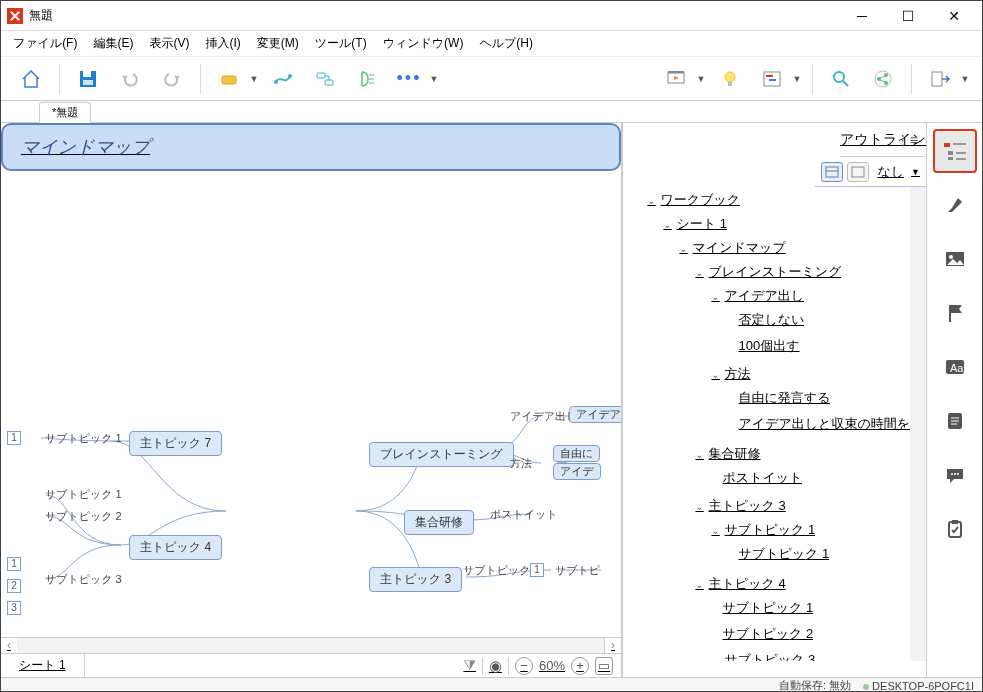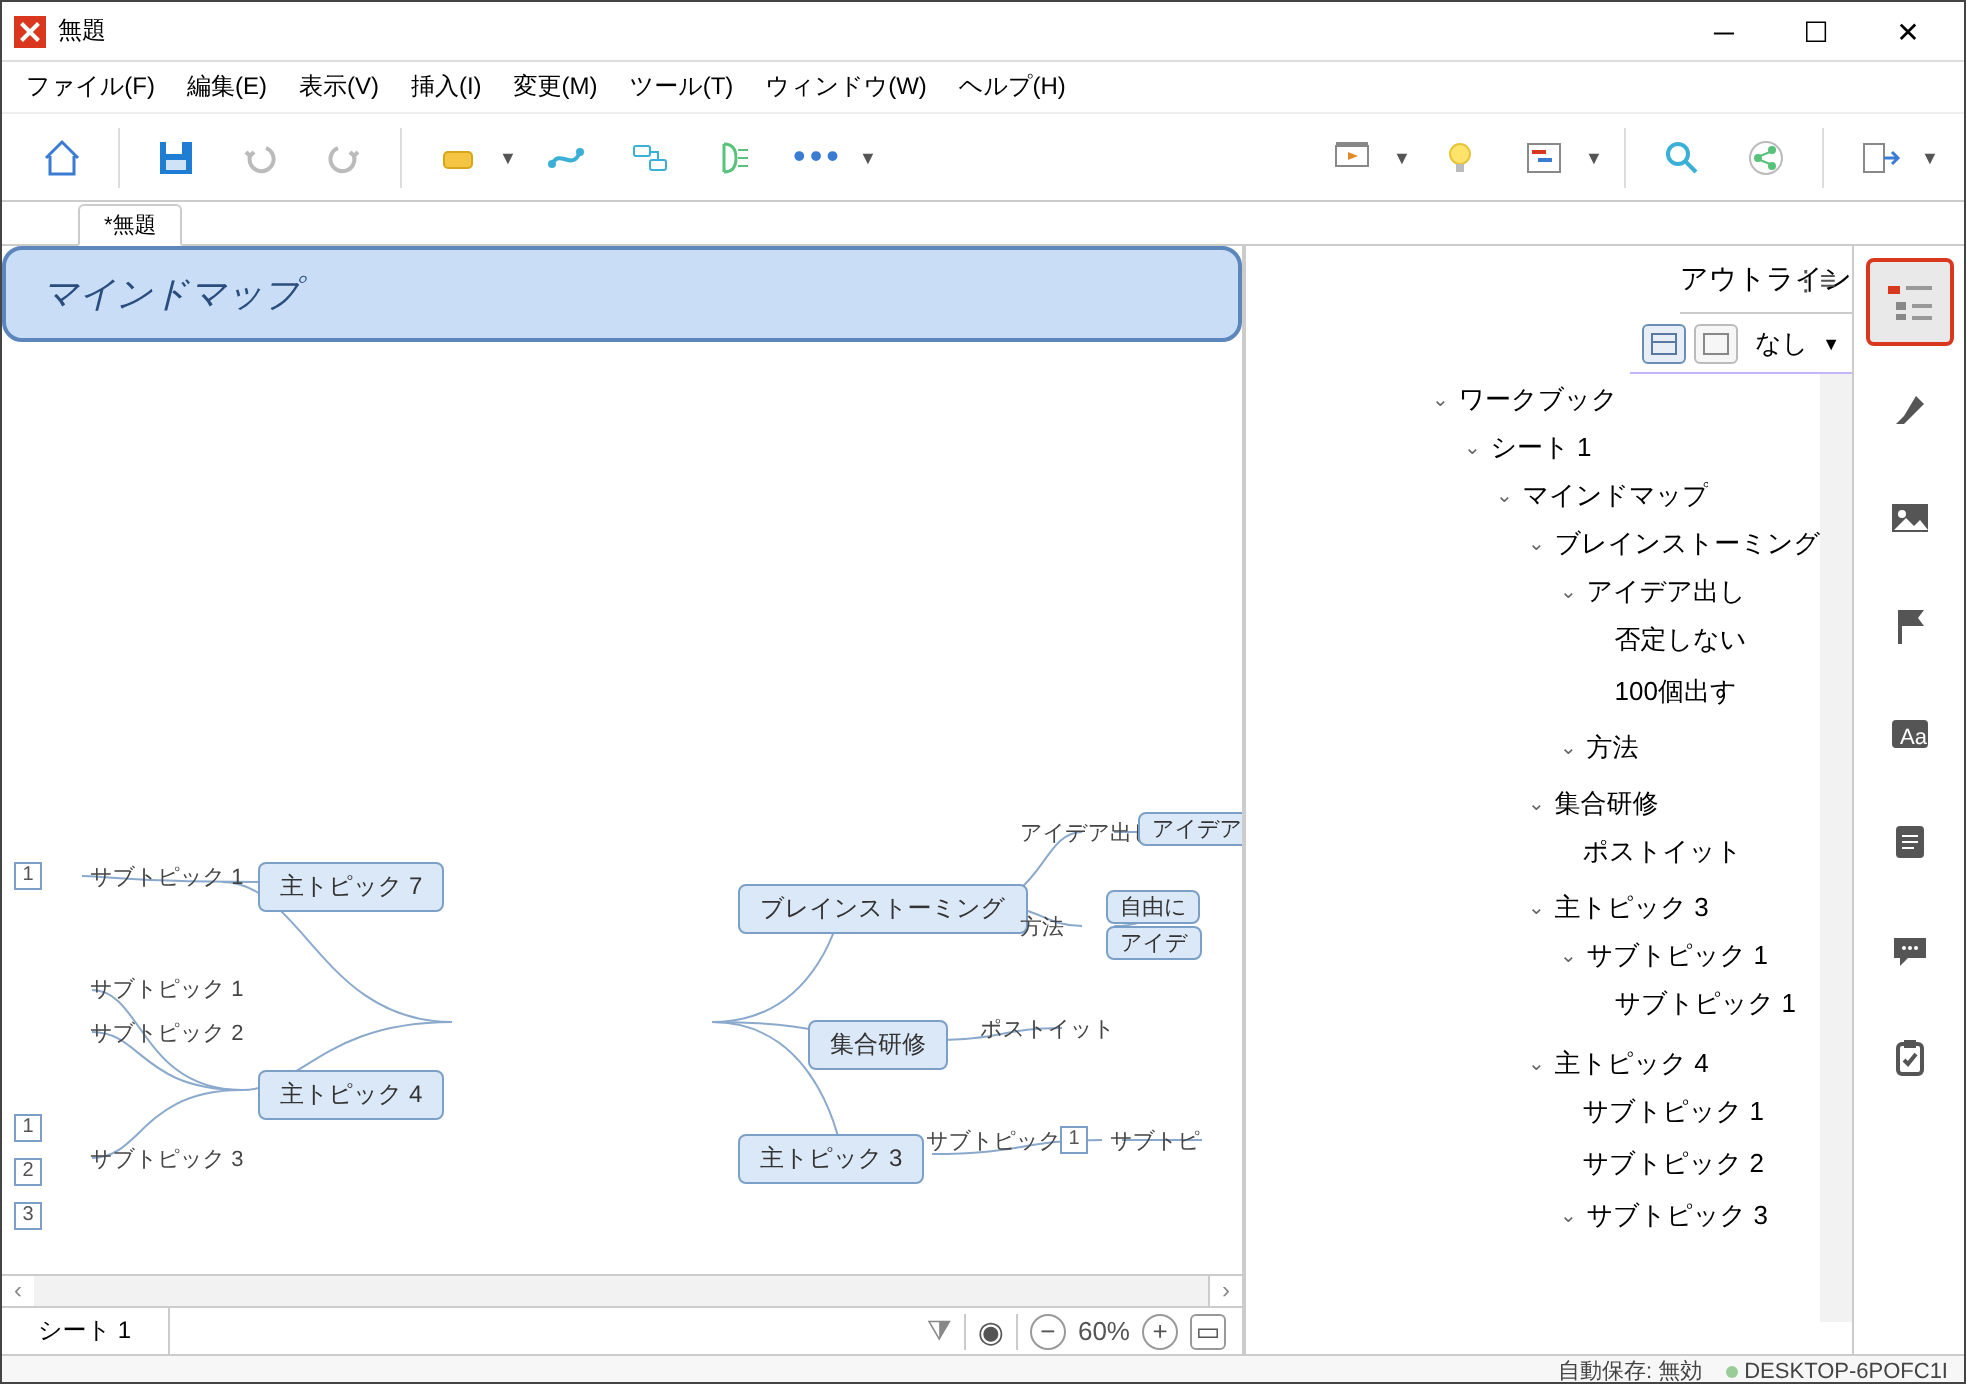--- a/index.html
+++ b/index.html
@@ -24,21 +24,21 @@
 .tbtn { width: 36px; height: 36px; display: flex; align-items: center; justify-content: center; }
 .tsep { width: 1px; height: 30px; background: #ddd; margin: 0 4px; }
 .tdrop { width: 10px; display:flex; align-items:center; justify-content:center; font-size:9px; color:#555; margin-left:-4px;}
 .spacer { flex: 1; }
 
 
 .tabstrip { height: 22px; display:flex; align-items: flex-end; padding-left: 2px; border-bottom: 1px solid #ccc; }
 .tab { border: 1px solid #ccc; border-bottom: 1px solid #fff; border-radius: 3px 3px 0 0; background: #fff; padding: 2px 12px; font-size: 11px; position: relative; top: 1px; margin-left: 36px; }
 
 
-.main { display: flex; height: calc(692px - 30px - 26px - 44px - 22px - 16px); }
+.main { display: flex; height: calc(692px - 30px - 26px - 44px - 22px - 16px); text-decoration: underline; }
 
 .canvas-wrap { flex: 1; display: flex; flex-direction: column; border-right: 1px solid #ccc; min-width: 0; }
 .canvas { flex: 1; position: relative; overflow: hidden; background: #fff; }
 .canvas .node { position: absolute; border: 1px solid #7c9fc7; border-radius: 4px; background: #dbe8f8; padding: 3px 10px; font-size: 12px; color: #333; white-space: nowrap; }
 .canvas .central { background: #c9def6; border: 2px solid #5d86bd; font-size: 18px; color: #2b4d7e; font-style: italic; padding: 10px 18px; border-radius: 10px; }
 .canvas .tiny { position:absolute; font-size: 11px; color:#444; white-space: nowrap; }
 .canvas .numbox { position:absolute; width:14px; height:14px; border:1px solid #7c9fc7; background:#fff; font-size:10px; text-align:center; line-height:12px; color:#555;}
 .canvas svg.edges { position:absolute; left:0; top:0; width:100%; height:100%; pointer-events:none; }
 .canvas path { stroke:#8ba9cc; stroke-width:1; fill:none; }
 .canvas-hscroll { flex:1; height:16px; background:#f2f2f2; border-right:1px solid #ccc; }
@@ -347,20 +347,32 @@
                                     <span class="txt">100個出す</span>
                                   </div>
                                 </li>
                             </ul>
                           </li>
                           <li>
                               <div class="row" style="padding-left:70px">
                                 <span class="caret">⌄</span>
                                 <span class="txt">方法</span>
                               </div>
+                            <ul>
+                              <li>
+                                  <div class="row" style="padding-left:98px">
+                                    <span class="txt">自由に発言する</span>
+                                  </div>
+                                </li>
+                              <li>
+                                  <div class="row" style="padding-left:98px">
+                                    <span class="txt">アイデア出しと収束の時間を</span>
+                                  </div>
+                                </li>
+                            </ul>
                           </li>
                         </ul>
                       </li>
                       <li>
                           <div class="row" style="padding-left:54px">
                             <span class="caret">⌄</span>
                             <span class="txt">集合研修</span>
                           </div>
                         <ul>
                             <li>

